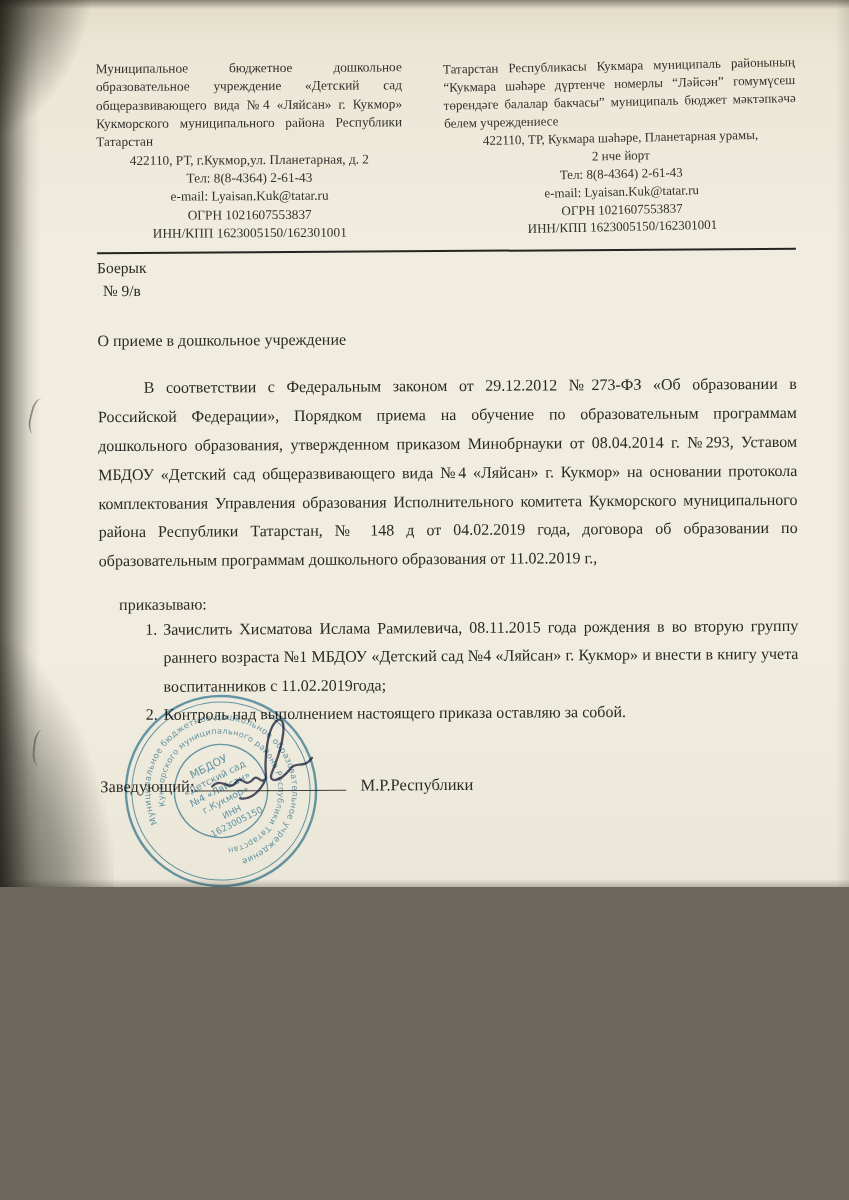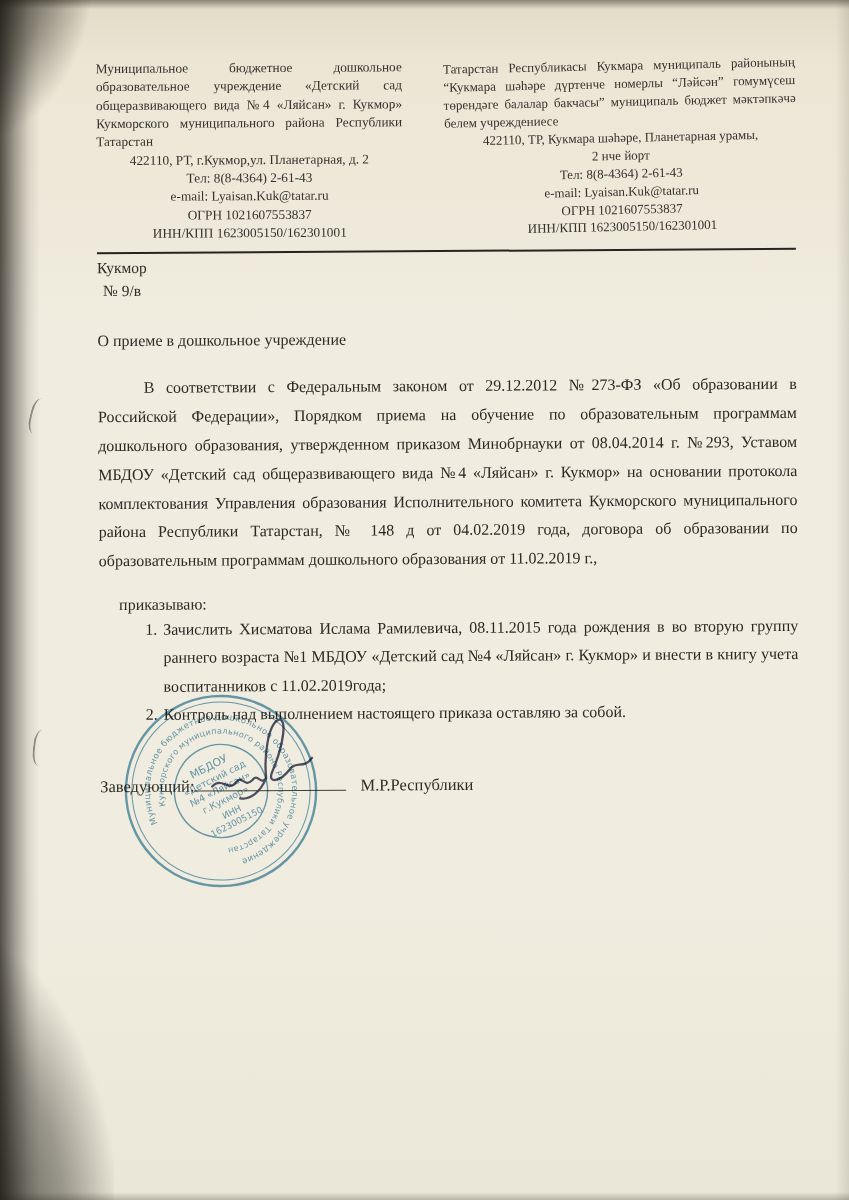--- a/index.html
+++ b/index.html
@@ -4,21 +4,21 @@
 <title>Scanned order document</title>
 <style>
   * { box-sizing: border-box; }
   html, body { margin: 0; padding: 0; }
   body {
     width: 849px; height: 1200px;
     font-family: "Liberation Serif", "DejaVu Serif", serif;
     background: #6b675c;
   }
   .page {
-    position: relative; width: 849px; height: 1200px; overflow: hidden;
+    position: relative; width: 849px; height: 887px; overflow: hidden;
     background: linear-gradient(180deg, #e1dbc6 0%, #ebe6d4 5%, #f0ecdf 28%, #f0ecdf 72%, #ebe7d8 100%);
     color: #2e2c28;
     padding-left: 12px;
   }
   
   .edge-left { position:absolute; top:0; left:0; width:40px; height:100%; pointer-events:none;
     background: linear-gradient(90deg, rgba(39,36,29,0.78) 0%, rgba(39,36,29,0.38) 38%, rgba(39,36,29,0.10) 72%, rgba(39,36,29,0) 100%); }
   .corner-tl { position:absolute; top:-34px; left:-34px; width:130px; height:180px; pointer-events:none;
     background: radial-gradient(ellipse at 0% 0%, rgba(22,20,15,0.92) 0%, rgba(22,20,15,0.42) 45%, rgba(22,20,15,0) 70%); }
   .corner-bl { position:absolute; bottom:-46px; left:-46px; width:160px; height:300px; pointer-events:none;
@@ -109,21 +109,21 @@
         <div class="c">e-mail: Lyaisan.Kuk@tatar.ru</div>
         <div class="c">ОГРН 1021607553837</div>
         <div class="c">ИНН/КПП 1623005150/162301001</div>
       </div>
     </div>
 
     <div class="divider"></div>
 
     <div class="order-head">
       <div class="right">
-        <div>Кукмор</div>
+        <div>Боерык</div>
         <div>№  9/в</div>
       </div>
     </div>
 
     <div class="subject">О приеме в дошкольное учреждение</div>
 
     <p class="body-par">В соответствии с Федеральным законом от 29.12.2012 №273-ФЗ «Об образовании в Российской Федерации», Порядком приема на обучение по образовательным программам дошкольного образования, утвержденном приказом Минобрнауки от 08.04.2014 г. №293, Уставом МБДОУ «Детский сад общеразвивающего вида №4 «Ляйсан» г. Кукмор» на основании протокола комплектования Управления образования Исполнительного комитета Кукморского муниципального района Республики Татарстан, № 148 д от 04.02.2019 года, договора об образовании по образовательным программам дошкольного образования от 11.02.2019 г.,</p>
 
     <p class="decree">приказываю:</p>
 

